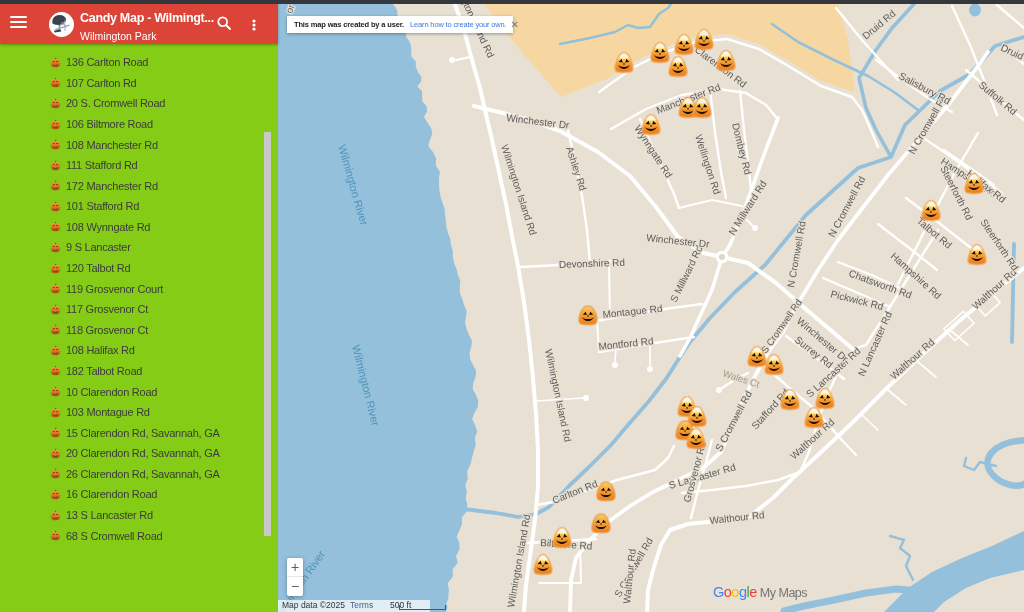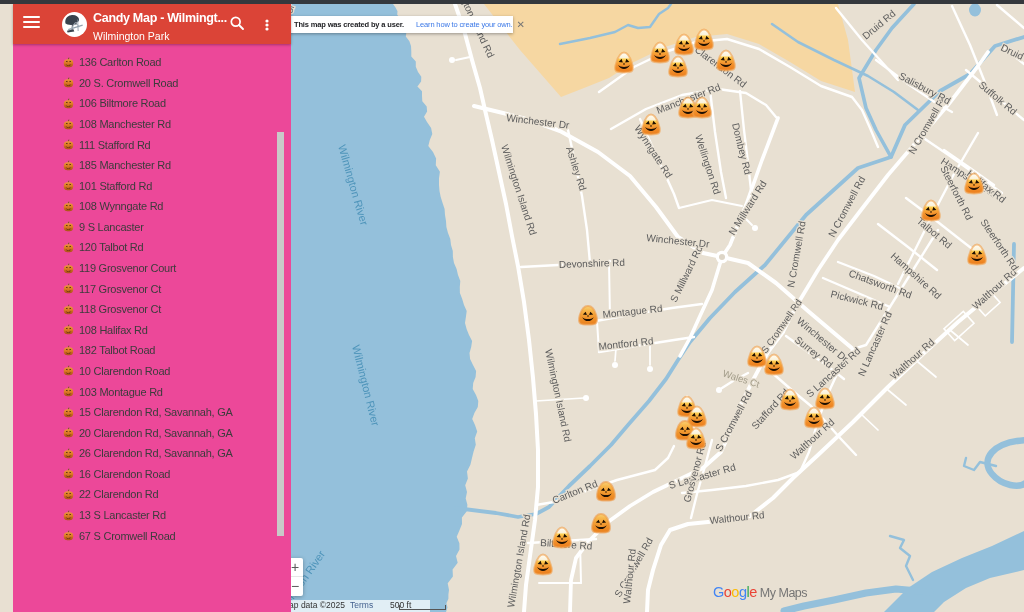--- a/index.html
+++ b/index.html
@@ -1,29 +1,29 @@
 <!DOCTYPE html>
 <html><head><meta charset="utf-8"><style>
 *{margin:0;padding:0;box-sizing:border-box}
 body{width:1024px;height:612px;overflow:hidden;font-family:"Liberation Sans",sans-serif;position:relative;background:#e8e0d2}
 #topbar{position:absolute;left:0;top:0;width:1024px;height:4px;background:#34383d;z-index:30}
-#side{position:absolute;left:13px;top:4px;width:278px;height:608px;background:#ec4899;z-index:20}
+#side{position:absolute;left:0;top:4px;width:278px;height:608px;background:#84cc16;z-index:20}
 #hdr{position:relative;height:40px;background:#db4437;box-shadow:0 1px 2.5px rgba(0,0,0,.3)}
 #burger div{position:absolute;left:10px;width:17px;height:2.4px;background:#fff;border-radius:1px}
 #logo{position:absolute;left:49px;top:8px;width:25px;height:25px}
 #htitle{position:absolute;left:80px;top:7px;color:#fff;font-size:12.5px;font-weight:bold;letter-spacing:-.3px}
 #hsub{position:absolute;left:80px;top:26px;color:#fff;font-size:10.5px}
 #list{position:absolute;top:48px;left:0;width:278px}
 .it{height:20.58px;display:flex;align-items:center;padding-left:50px;font-size:11px;letter-spacing:-.25px;color:#3c3c3c;white-space:nowrap}
 .it svg{margin-right:5px;flex:none}
 #thumb{position:absolute;left:264px;top:128px;width:7px;height:404px;background:#c9c9c9}
 #map{position:absolute;left:278px;top:4px;z-index:1}
 #banner{position:absolute;left:287px;top:16px;width:226px;height:17px;background:#fff;z-index:10;
  box-shadow:0 1px 3px rgba(0,0,0,.35);font-size:7.5px;letter-spacing:-.15px;color:#202124;display:flex;align-items:center;padding:0 4px;white-space:nowrap}
-#banner b{font-weight:bold;margin-right:12px}
+#banner b{font-weight:bold;margin-right:6px}
 #banner a{color:#3b78e7;text-decoration:none}
 #bx{margin-left:4px;color:#757575;font-size:10px;line-height:8px}
 #zoomc{position:absolute;left:287px;top:558px;width:16px;height:38px;background:#fff;border-radius:2px;
  box-shadow:0 1px 4px rgba(0,0,0,.3);z-index:10;color:#5b5b5b;text-align:center;font-size:14px}
 #zoomc div{height:19px;line-height:19px}
 #zoomc div:first-child{border-bottom:1px solid #e6e6e6}
 #attr{position:absolute;left:278px;top:600px;width:152px;height:12px;background:rgba(255,255,255,.72);z-index:9;
  font-size:8.5px;color:#333;white-space:nowrap}
 #attr span{position:absolute;top:0px}
 #scalebar{position:absolute;left:399px;top:605px;width:47px;height:5px;border-left:1px solid #555;border-right:1px solid #555;border-bottom:1px solid #555;z-index:10}
@@ -74,20 +74,29 @@
         </svg>
         <span>136 Carlton Road</span>
       </div>
 <div class="it">
         <svg width="11" height="11" viewBox="0 0 11 11">
           <path d="M1.7,3.2 C3,1.8 8,1.8 9.3,3.2 C10.6,4.6 10.6,8 9.3,9.3 C8,10.6 3,10.6 1.7,9.3 C.4,8 .4,4.6 1.7,3.2 Z" fill="url(#pg)"></path>
           <path d="M4.9,2.2 C4.9,1.2 5.3,.6 6,.4 L6.5,1 C6,1.2 5.8,1.6 5.8,2.2 Z" fill="#7a5b21"></path>
           <path d="M2.8,4.6 l1.3,-.8 .6,1.5 z M8.2,4.6 l-1.3,-.8 -.6,1.5 z" fill="#2a1406"></path>
           <path d="M2.6,7 C4,8.6 7,8.6 8.4,7 C7.6,9 3.4,9 2.6,7 Z" fill="#2a1406"></path>
         </svg>
+        <span>107 Carlton Rd</span>
+      </div>
+<div class="it">
+        <svg width="11" height="11" viewBox="0 0 11 11">
+          <path d="M1.7,3.2 C3,1.8 8,1.8 9.3,3.2 C10.6,4.6 10.6,8 9.3,9.3 C8,10.6 3,10.6 1.7,9.3 C.4,8 .4,4.6 1.7,3.2 Z" fill="url(#pg)"></path>
+          <path d="M4.9,2.2 C4.9,1.2 5.3,.6 6,.4 L6.5,1 C6,1.2 5.8,1.6 5.8,2.2 Z" fill="#7a5b21"></path>
+          <path d="M2.8,4.6 l1.3,-.8 .6,1.5 z M8.2,4.6 l-1.3,-.8 -.6,1.5 z" fill="#2a1406"></path>
+          <path d="M2.6,7 C4,8.6 7,8.6 8.4,7 C7.6,9 3.4,9 2.6,7 Z" fill="#2a1406"></path>
+        </svg>
         <span>20 S. Cromwell Road</span>
       </div>
 <div class="it">
         <svg width="11" height="11" viewBox="0 0 11 11">
           <path d="M1.7,3.2 C3,1.8 8,1.8 9.3,3.2 C10.6,4.6 10.6,8 9.3,9.3 C8,10.6 3,10.6 1.7,9.3 C.4,8 .4,4.6 1.7,3.2 Z" fill="url(#pg)"></path>
           <path d="M4.9,2.2 C4.9,1.2 5.3,.6 6,.4 L6.5,1 C6,1.2 5.8,1.6 5.8,2.2 Z" fill="#7a5b21"></path>
           <path d="M2.8,4.6 l1.3,-.8 .6,1.5 z M8.2,4.6 l-1.3,-.8 -.6,1.5 z" fill="#2a1406"></path>
           <path d="M2.6,7 C4,8.6 7,8.6 8.4,7 C7.6,9 3.4,9 2.6,7 Z" fill="#2a1406"></path>
         </svg>
         <span>106 Biltmore Road</span>
@@ -110,21 +119,21 @@
         </svg>
         <span>111 Stafford Rd</span>
       </div>
 <div class="it">
         <svg width="11" height="11" viewBox="0 0 11 11">
           <path d="M1.7,3.2 C3,1.8 8,1.8 9.3,3.2 C10.6,4.6 10.6,8 9.3,9.3 C8,10.6 3,10.6 1.7,9.3 C.4,8 .4,4.6 1.7,3.2 Z" fill="url(#pg)"></path>
           <path d="M4.9,2.2 C4.9,1.2 5.3,.6 6,.4 L6.5,1 C6,1.2 5.8,1.6 5.8,2.2 Z" fill="#7a5b21"></path>
           <path d="M2.8,4.6 l1.3,-.8 .6,1.5 z M8.2,4.6 l-1.3,-.8 -.6,1.5 z" fill="#2a1406"></path>
           <path d="M2.6,7 C4,8.6 7,8.6 8.4,7 C7.6,9 3.4,9 2.6,7 Z" fill="#2a1406"></path>
         </svg>
-        <span>185 Manchester Rd</span>
+        <span>172 Manchester Rd</span>
       </div>
 <div class="it">
         <svg width="11" height="11" viewBox="0 0 11 11">
           <path d="M1.7,3.2 C3,1.8 8,1.8 9.3,3.2 C10.6,4.6 10.6,8 9.3,9.3 C8,10.6 3,10.6 1.7,9.3 C.4,8 .4,4.6 1.7,3.2 Z" fill="url(#pg)"></path>
           <path d="M4.9,2.2 C4.9,1.2 5.3,.6 6,.4 L6.5,1 C6,1.2 5.8,1.6 5.8,2.2 Z" fill="#7a5b21"></path>
           <path d="M2.8,4.6 l1.3,-.8 .6,1.5 z M8.2,4.6 l-1.3,-.8 -.6,1.5 z" fill="#2a1406"></path>
           <path d="M2.6,7 C4,8.6 7,8.6 8.4,7 C7.6,9 3.4,9 2.6,7 Z" fill="#2a1406"></path>
         </svg>
         <span>101 Stafford Rd</span>
       </div>
@@ -254,39 +263,30 @@
         </svg>
         <span>16 Clarendon Road</span>
       </div>
 <div class="it">
         <svg width="11" height="11" viewBox="0 0 11 11">
           <path d="M1.7,3.2 C3,1.8 8,1.8 9.3,3.2 C10.6,4.6 10.6,8 9.3,9.3 C8,10.6 3,10.6 1.7,9.3 C.4,8 .4,4.6 1.7,3.2 Z" fill="url(#pg)"></path>
           <path d="M4.9,2.2 C4.9,1.2 5.3,.6 6,.4 L6.5,1 C6,1.2 5.8,1.6 5.8,2.2 Z" fill="#7a5b21"></path>
           <path d="M2.8,4.6 l1.3,-.8 .6,1.5 z M8.2,4.6 l-1.3,-.8 -.6,1.5 z" fill="#2a1406"></path>
           <path d="M2.6,7 C4,8.6 7,8.6 8.4,7 C7.6,9 3.4,9 2.6,7 Z" fill="#2a1406"></path>
         </svg>
-        <span>22 Clarendon Rd</span>
-      </div>
-<div class="it">
-        <svg width="11" height="11" viewBox="0 0 11 11">
-          <path d="M1.7,3.2 C3,1.8 8,1.8 9.3,3.2 C10.6,4.6 10.6,8 9.3,9.3 C8,10.6 3,10.6 1.7,9.3 C.4,8 .4,4.6 1.7,3.2 Z" fill="url(#pg)"></path>
-          <path d="M4.9,2.2 C4.9,1.2 5.3,.6 6,.4 L6.5,1 C6,1.2 5.8,1.6 5.8,2.2 Z" fill="#7a5b21"></path>
-          <path d="M2.8,4.6 l1.3,-.8 .6,1.5 z M8.2,4.6 l-1.3,-.8 -.6,1.5 z" fill="#2a1406"></path>
-          <path d="M2.6,7 C4,8.6 7,8.6 8.4,7 C7.6,9 3.4,9 2.6,7 Z" fill="#2a1406"></path>
-        </svg>
         <span>13 S Lancaster Rd</span>
       </div>
 <div class="it">
         <svg width="11" height="11" viewBox="0 0 11 11">
           <path d="M1.7,3.2 C3,1.8 8,1.8 9.3,3.2 C10.6,4.6 10.6,8 9.3,9.3 C8,10.6 3,10.6 1.7,9.3 C.4,8 .4,4.6 1.7,3.2 Z" fill="url(#pg)"></path>
           <path d="M4.9,2.2 C4.9,1.2 5.3,.6 6,.4 L6.5,1 C6,1.2 5.8,1.6 5.8,2.2 Z" fill="#7a5b21"></path>
           <path d="M2.8,4.6 l1.3,-.8 .6,1.5 z M8.2,4.6 l-1.3,-.8 -.6,1.5 z" fill="#2a1406"></path>
           <path d="M2.6,7 C4,8.6 7,8.6 8.4,7 C7.6,9 3.4,9 2.6,7 Z" fill="#2a1406"></path>
         </svg>
-        <span>67 S Cromwell Road</span>
+        <span>68 S Cromwell Road</span>
       </div>
 </div>
     <div id="thumb"></div>
   </div>
 <svg id="map" width="746" height="608" viewBox="0 4 746 608">
     <defs>
 <linearGradient id="gc" x1="0" y1="-10.5" x2="0" y2="9.6" gradientUnits="userSpaceOnUse">
 <stop offset="0" stop-color="#fffdf4"></stop>
         <stop offset=".26" stop-color="#fbf2da"></stop>
 <stop offset=".33" stop-color="#fdd053"></stop>

